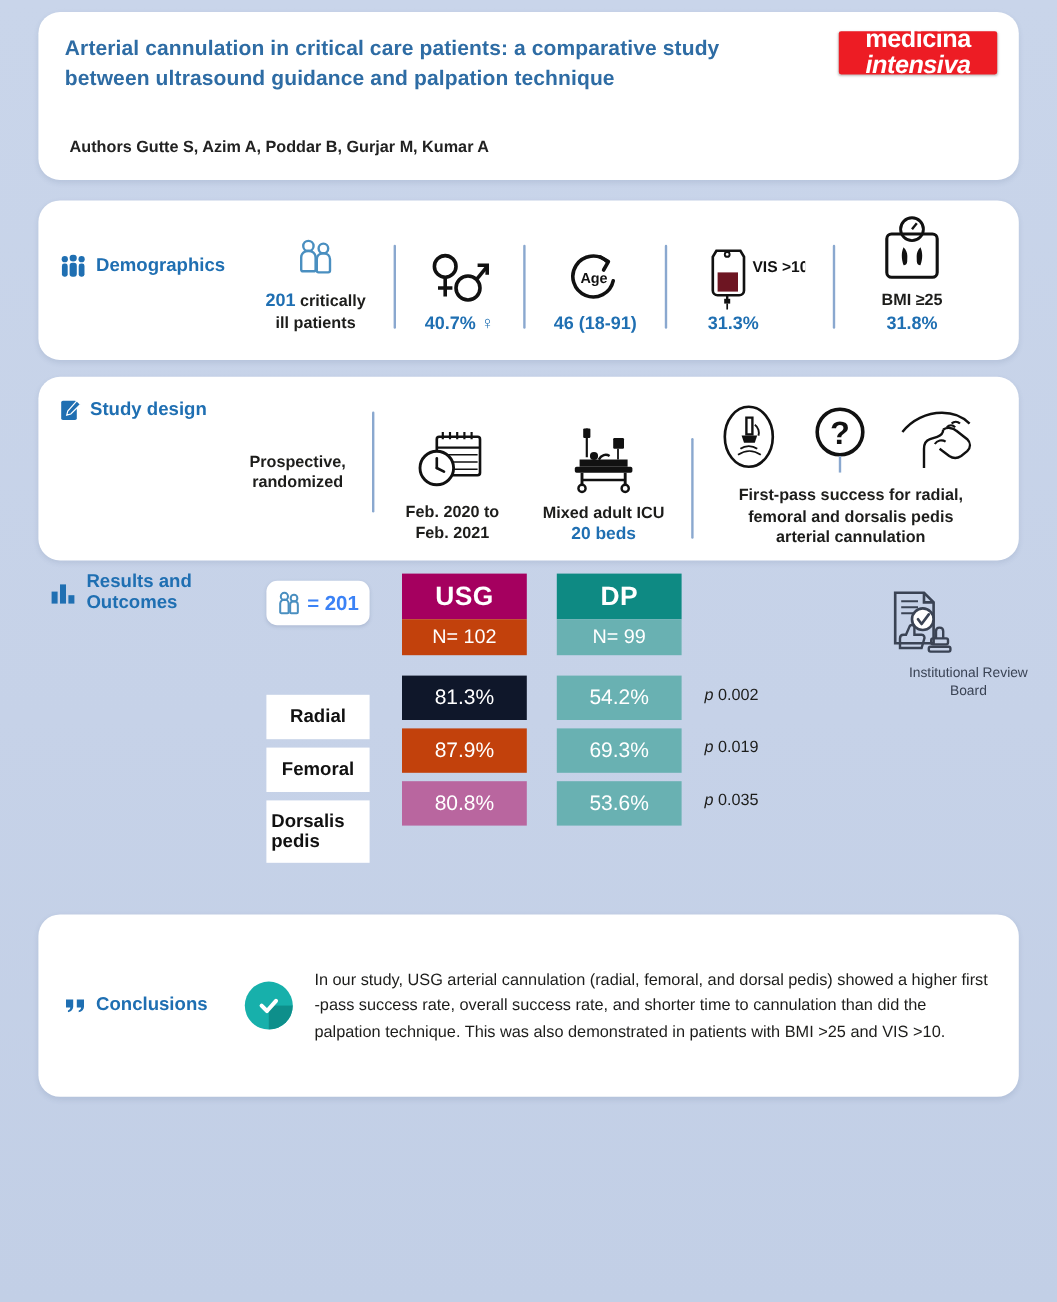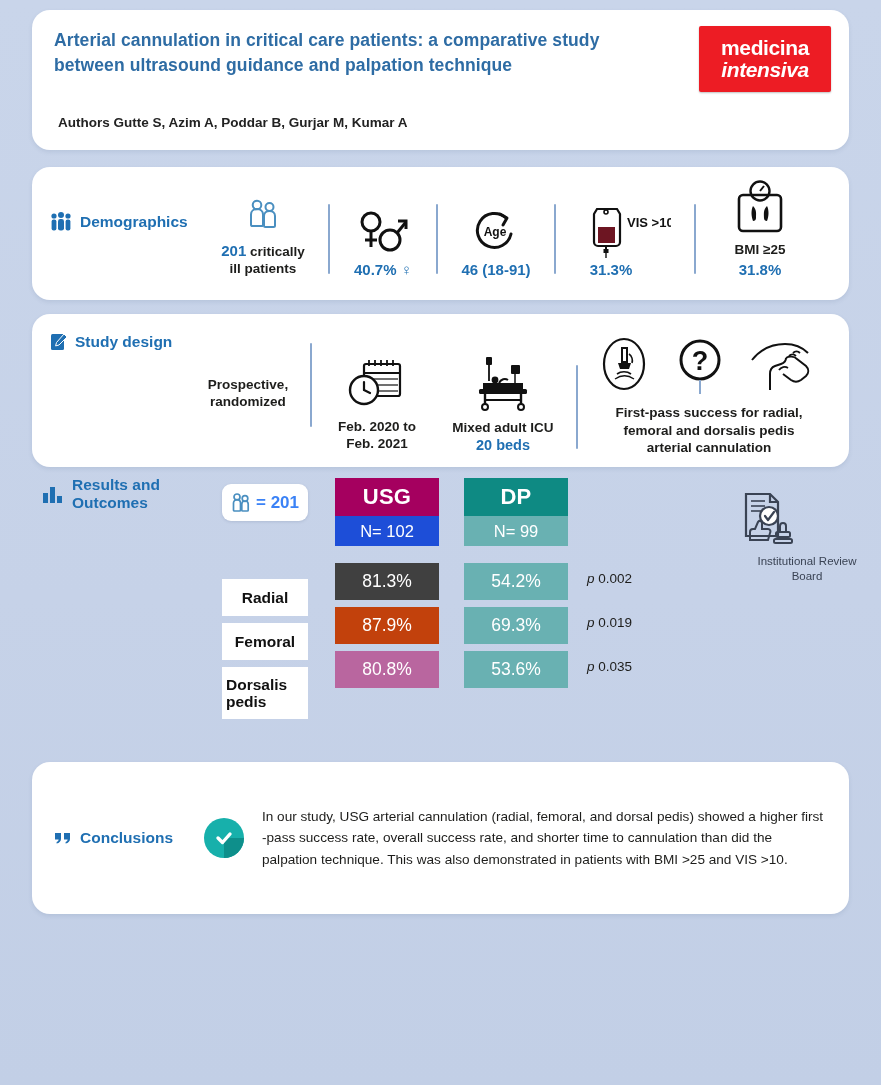--- a/index.html
+++ b/index.html
@@ -28,21 +28,21 @@
   .title{
     color:#2e6ca4;font-size:17.5px;font-weight:600;line-height:1.45;
     letter-spacing:.1px;max-width:610px;
   }
   .authors{
     position:absolute;left:26px;top:105px;
     font-size:13.5px;font-weight:600;color:#222;
   }
   .logo{
     position:absolute;right:18px;top:16px;
-    width:132px;height:66px;background:#ed1c24;border-radius:2px;
+    width:132px;height:36px;background:#ed1c24;border-radius:2px;
     display:flex;flex-direction:column;justify-content:center;align-items:center;
     box-shadow:0 1px 2px rgba(0,0,0,.25);
   }
   .logo .l1{color:#fff;font-size:21px;font-weight:700;line-height:.98;letter-spacing:-.4px;}
   .logo .l2{color:#fff;font-size:21px;font-weight:700;font-style:italic;line-height:1;letter-spacing:-.4px;}
 
   
   .seclabel{
     display:flex;align-items:center;gap:8px;
     color:#1f6fb2;font-size:15.5px;font-weight:700;line-height:1.15;
@@ -384,30 +384,30 @@
           <path d="M2.5 11c0-2 1.6-3.4 3.5-3.4S9.5 9 9.5 11v7c0 .6-.4 1-1 1h-5c-.6 0-1-.4-1-1z" fill="none" stroke="#4a8fc0" stroke-width="1.7"></path>
           <circle cx="14" cy="6.5" r="2.8" fill="none" stroke="#4a8fc0" stroke-width="1.7"></circle>
           <path d="M10.8 12c0-1.8 1.4-3 3.2-3s3.2 1.2 3.2 3v6.2c0 .5-.4.8-.9.8h-4.6c-.5 0-.9-.3-.9-.8z" fill="none" stroke="#4a8fc0" stroke-width="1.7"></path>
         </svg>
       </span>
       <span class="eq">= 201</span>
     </div>
 
     <div class="colhead" id="usg-col">
       <div class="top" style="background:#a5005f">USG</div>
-      <div class="bot" style="background:#1d4ed8">N= 102</div>
+      <div class="bot" style="background:#c2410c">N= 102</div>
     </div>
     <div class="colhead" id="dp-col">
       <div class="top" style="background:#0e8a83">DP</div>
       <div class="bot" style="background:#69b1b2">N= 99</div>
     </div>
 
     <div class="rrow" style="top:93px">
       <div class="rlab">Radial</div>
-      <div class="rbar usg" style="background:#404040">81.3%</div>
+      <div class="rbar usg" style="background:#0f172a">81.3%</div>
       <div class="rbar dp" style="background:#69b1b2">54.2%</div>
       <div class="pval"><i>p</i> <span title="p 0.002">0.002</span></div>
     </div>
 
     <div class="rrow" style="top:137px">
       <div class="rlab">Femoral</div>
       <div class="rbar usg" style="background:#c2410c">87.9%</div>
       <div class="rbar dp" style="background:#69b1b2">69.3%</div>
       <div class="pval"><i>p</i> <span>0.019</span></div>
     </div>

